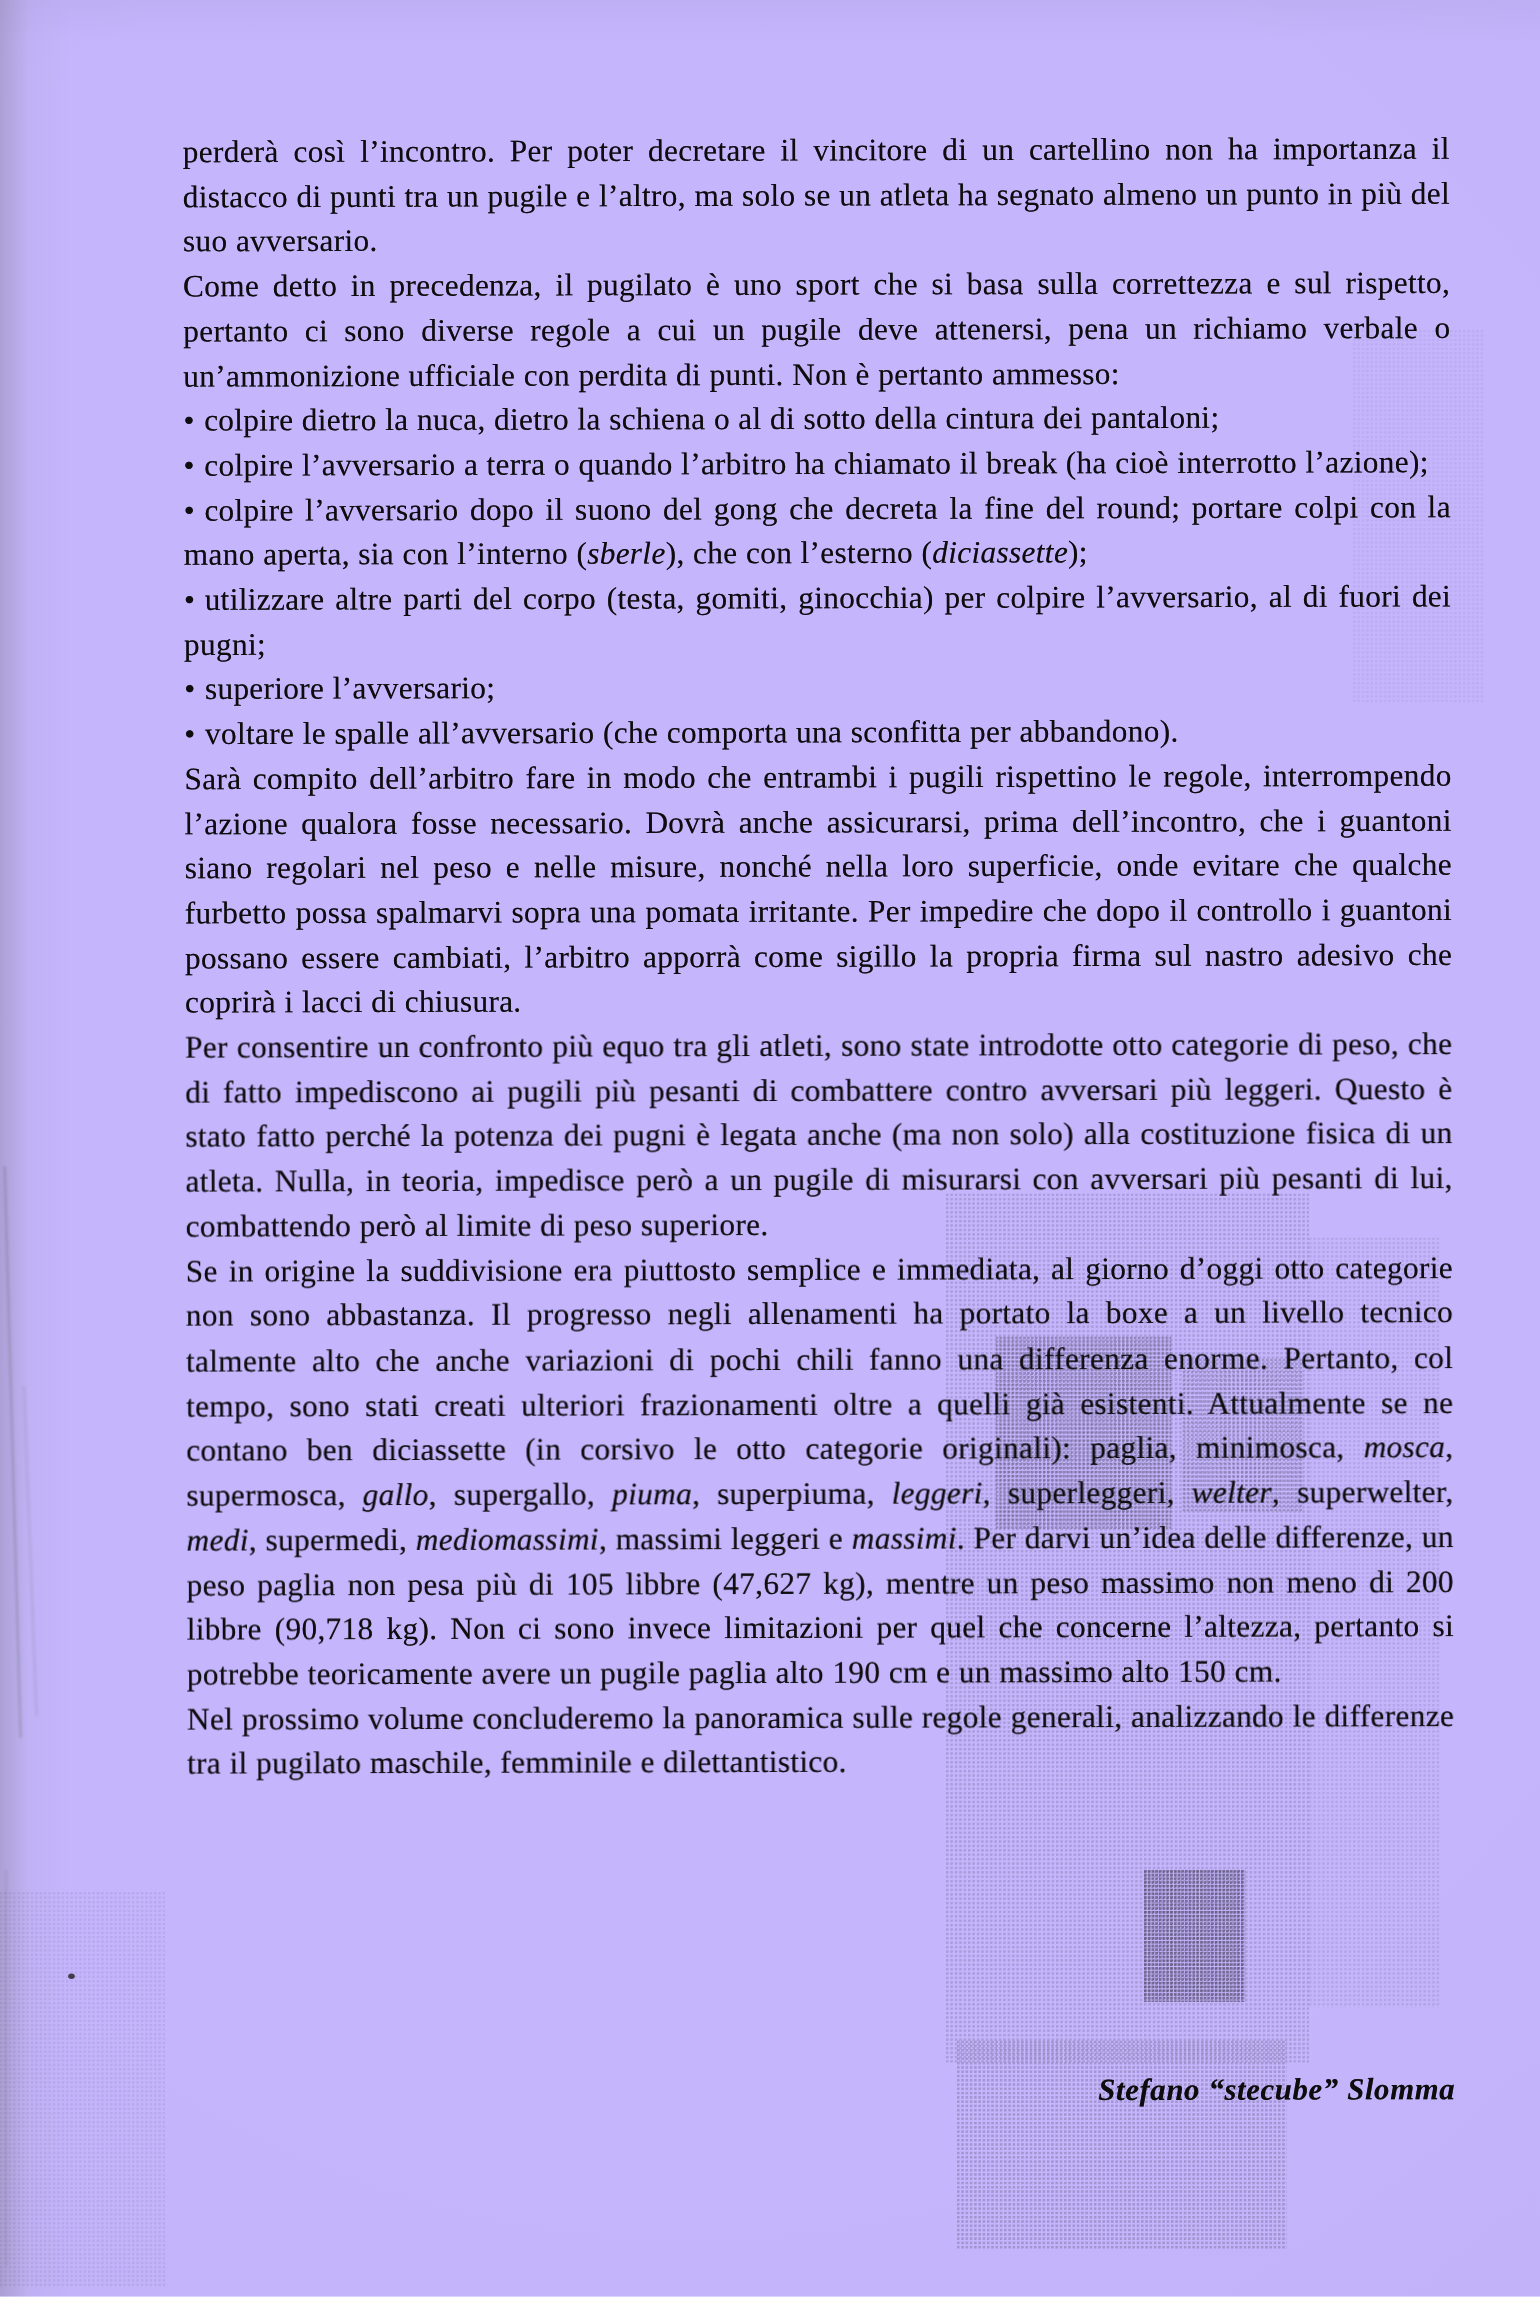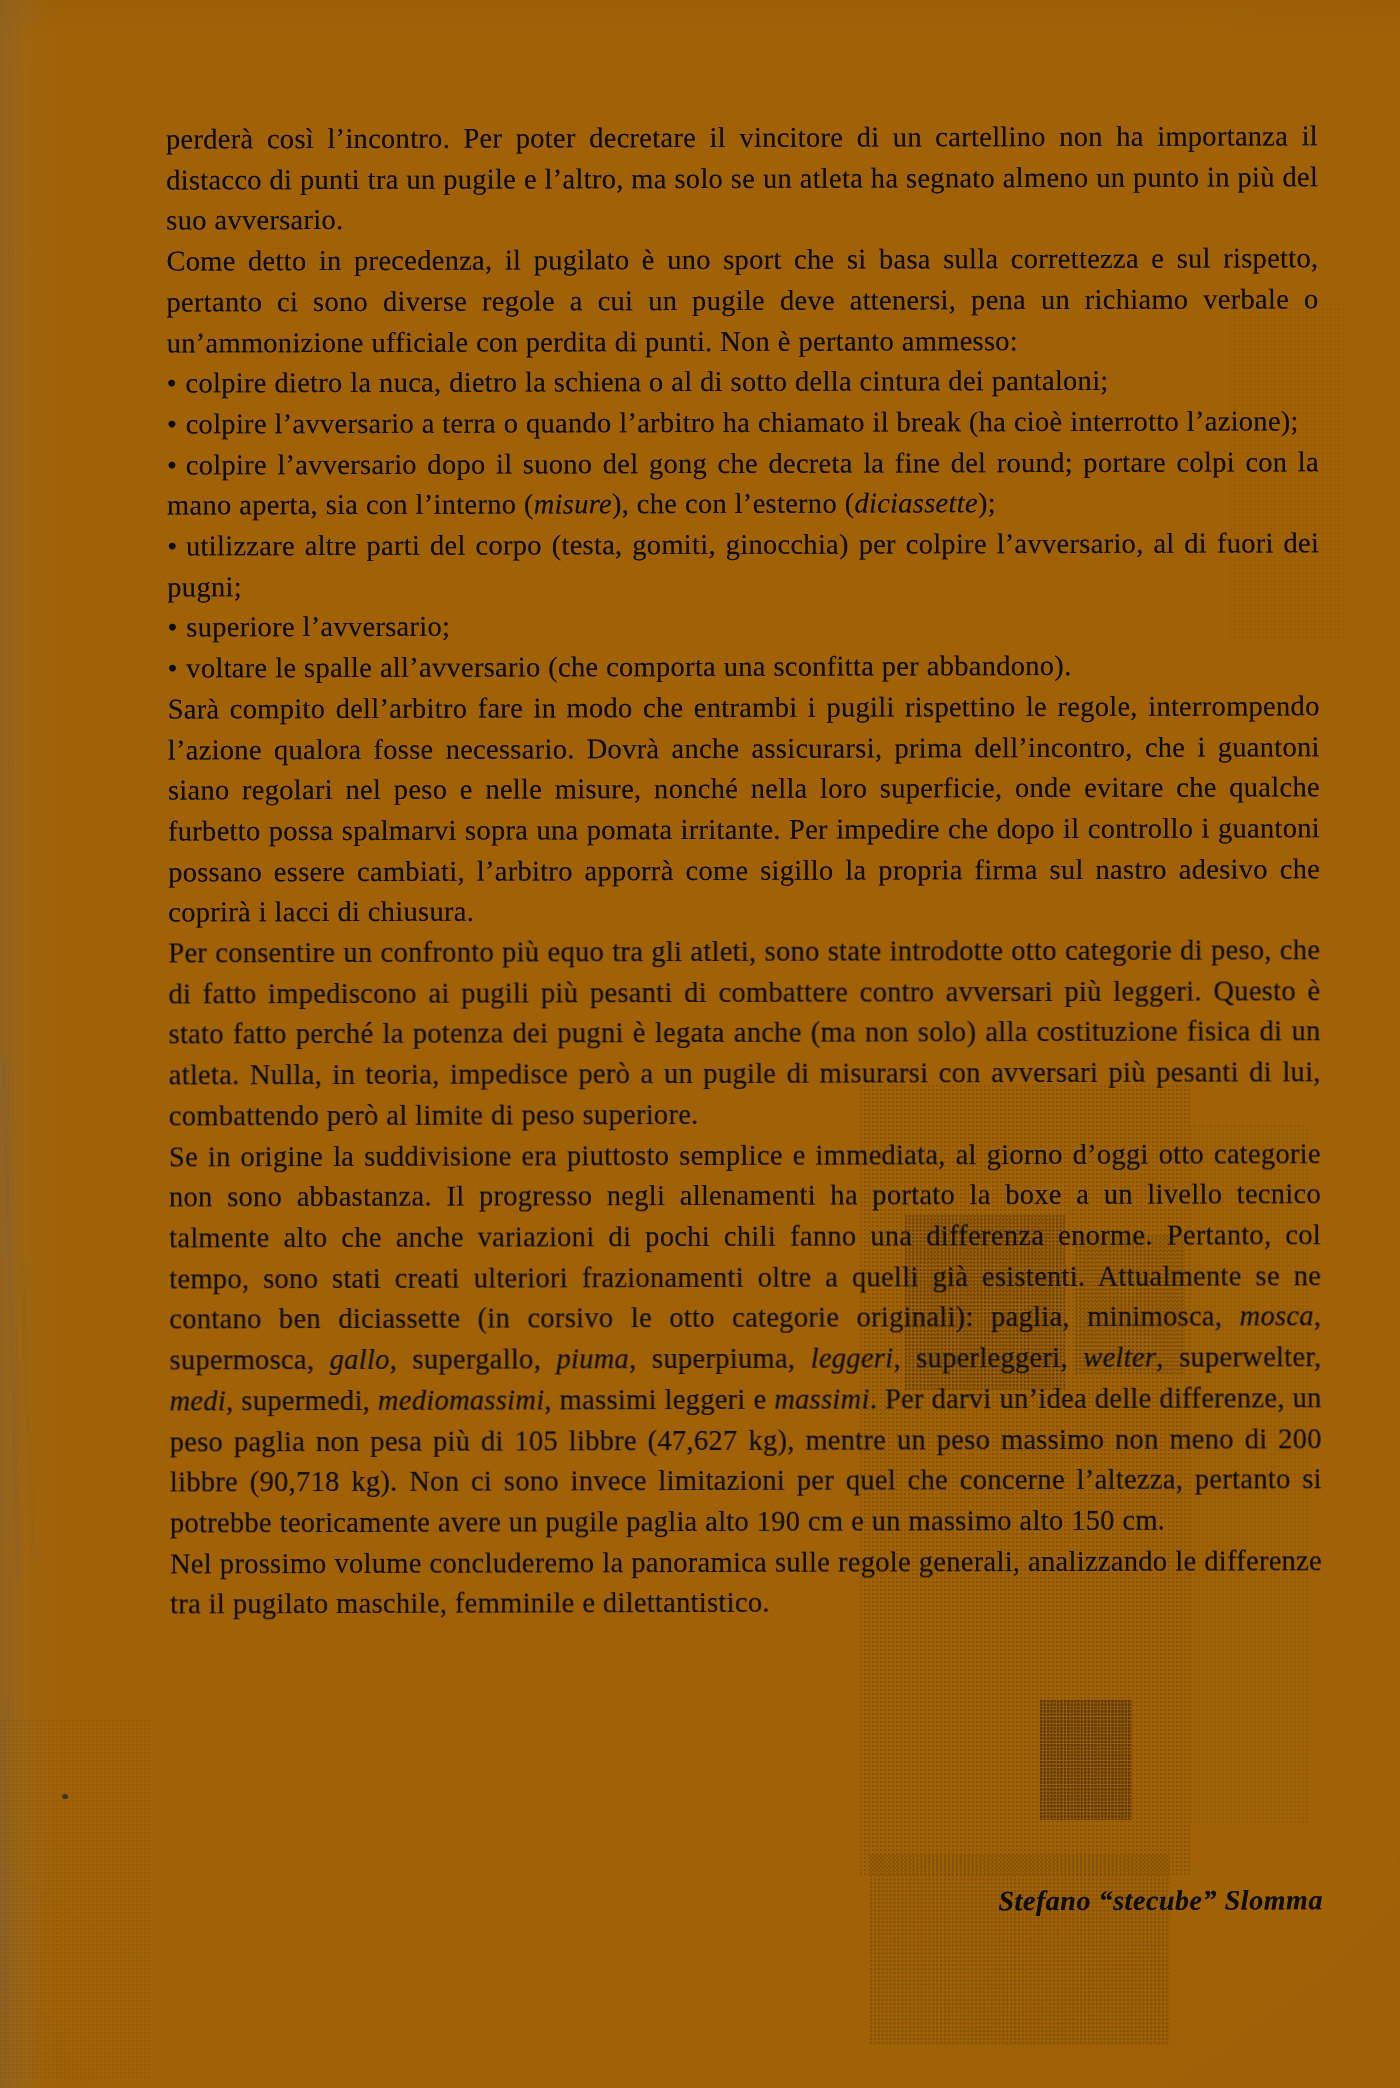--- a/index.html
+++ b/index.html
@@ -13,21 +13,21 @@
     position: relative;
     overflow: hidden;
     font-family: "Liberation Serif", "DejaVu Serif", serif;
     color: #0d0d0d;
   }
 
   
   #page {
     position: absolute;
     inset: 0;
-    background: #a16207;
+    background: #c4b5fd;
     overflow: hidden;
   }
 
   
   .scan-tone {
     position: absolute;
     inset: 0;
     background:
       radial-gradient(ellipse 120% 90% at 45% 45%, rgba(255,255,255,0) 55%, rgba(0,0,0,0.035) 100%),
       linear-gradient(90deg, rgba(0,0,0,0.05) 0px, rgba(0,0,0,0.012) 26px, rgba(0,0,0,0) 70px),
@@ -196,21 +196,21 @@
   <div class="watermark wm-bar-dark"></div>
   <div class="watermark wm-sig"></div>
   <div class="watermark wm-left-low"></div>
 
   <div id="skew-wrap">
     <div id="text-body">
         <p class="p"><span>perderà così l’incontro. Per poter decretare il vincitore di un cartellino non ha importanza il distacco di punti tra un pugile e l’altro, ma solo se un atleta ha segnato almeno un punto in più del suo avversario.</span></p>
         <p class="p"><span>Come detto in precedenza, il pugilato è uno sport che si basa sulla correttezza e sul rispetto, pertanto ci sono diverse regole a cui un pugile deve attenersi, pena un richiamo verbale o un’ammonizione ufficiale con perdita di punti. Non è pertanto ammesso:</span></p>
         <p class="li"><span class="bullet">•</span><span>colpire dietro la nuca, dietro la schiena o al di sotto della cintura dei pantaloni;</span></p>
         <p class="li"><span class="bullet">•</span><span>colpire l’avversario a terra o quando l’arbitro ha chiamato il break (ha cioè interrotto l’azione);</span></p>
-        <p class="li"><span class="bullet">•</span><span>colpire l’avversario dopo il suono del gong che decreta la fine del round; portare colpi con la mano aperta, sia con l’interno (</span><span class="ital">misure</span><span>), che con l’esterno (</span><span class="ital">diciassette</span><span>);</span></p>
+        <p class="li"><span class="bullet">•</span><span>colpire l’avversario dopo il suono del gong che decreta la fine del round; portare colpi con la mano aperta, sia con l’interno (</span><span class="ital">sberle</span><span>), che con l’esterno (</span><span class="ital">diciassette</span><span>);</span></p>
         <p class="li"><span class="bullet">•</span><span>utilizzare altre parti del corpo (testa, gomiti, ginocchia) per colpire l’avversario, al di fuori dei pugni;</span></p>
         <p class="li"><span class="bullet">•</span><span>superiore l’avversario;</span></p>
         <p class="li"><span class="bullet">•</span><span>voltare le spalle all’avversario (che comporta una sconfitta per abbandono).</span></p>
         <p class="p"><span>Sarà compito dell’arbitro fare in modo che entrambi i pugili rispettino le regole, interrompendo l’azione qualora fosse necessario. Dovrà anche assicurarsi, prima dell’incontro, che i guantoni siano regolari nel peso e nelle misure, nonché nella loro superficie, onde evitare che qualche furbetto possa spalmarvi sopra una pomata irritante. Per impedire che dopo il controllo i guantoni possano essere cambiati, l’arbitro apporrà come sigillo la propria firma sul nastro adesivo che coprirà i lacci di chiusura.</span></p>
         <p class="p soft"><span>Per consentire un confronto più equo tra gli atleti, sono state introdotte otto categorie di peso, che di fatto impediscono ai pugili più pesanti di combattere contro avversari più leggeri. Questo è stato fatto perché la potenza dei pugni è legata anche (ma non solo) alla costituzione fisica di un atleta. Nulla, in teoria, impedisce però a un pugile di misurarsi con avversari più pesanti di lui, combattendo però al limite di peso superiore.</span></p>
         <p class="p soft"><span>Se in origine la suddivisione era piuttosto semplice e immediata, al giorno d’oggi otto categorie non sono abbastanza. Il progresso negli allenamenti ha portato la boxe a un livello tecnico talmente alto che anche variazioni di pochi chili fanno una differenza enorme. Pertanto, col tempo, sono stati creati ulteriori frazionamenti oltre a quelli già esistenti. Attualmente se ne contano ben diciassette (in corsivo le otto categorie originali): paglia, minimosca, </span><span class="ital">mosca</span><span>, supermosca, </span><span class="ital">gallo</span><span>, supergallo, </span><span class="ital">piuma</span><span>, superpiuma, </span><span class="ital">leggeri</span><span>, superleggeri, </span><span class="ital">welter</span><span>, superwelter, </span><span class="ital">medi</span><span>, supermedi, </span><span class="ital">mediomassimi</span><span>, massimi leggeri e </span><span class="ital">massimi</span><span>. Per darvi un’idea delle differenze, un peso paglia non pesa più di 105 libbre (47,627 kg), mentre un peso massimo non meno di 200 libbre (90,718 kg). Non ci sono invece limitazioni per quel che concerne l’altezza, pertanto si potrebbe teoricamente avere un pugile paglia alto 190 cm e un massimo alto 150 cm.</span></p>
         <p class="p soft"><span>Nel prossimo volume concluderemo la panoramica sulle regole generali, analizzando le differenze tra il pugilato maschile, femminile e dilettantistico.</span></p>
       </div>
 
     <div id="signature">Stefano “stecube” Slomma</div>

